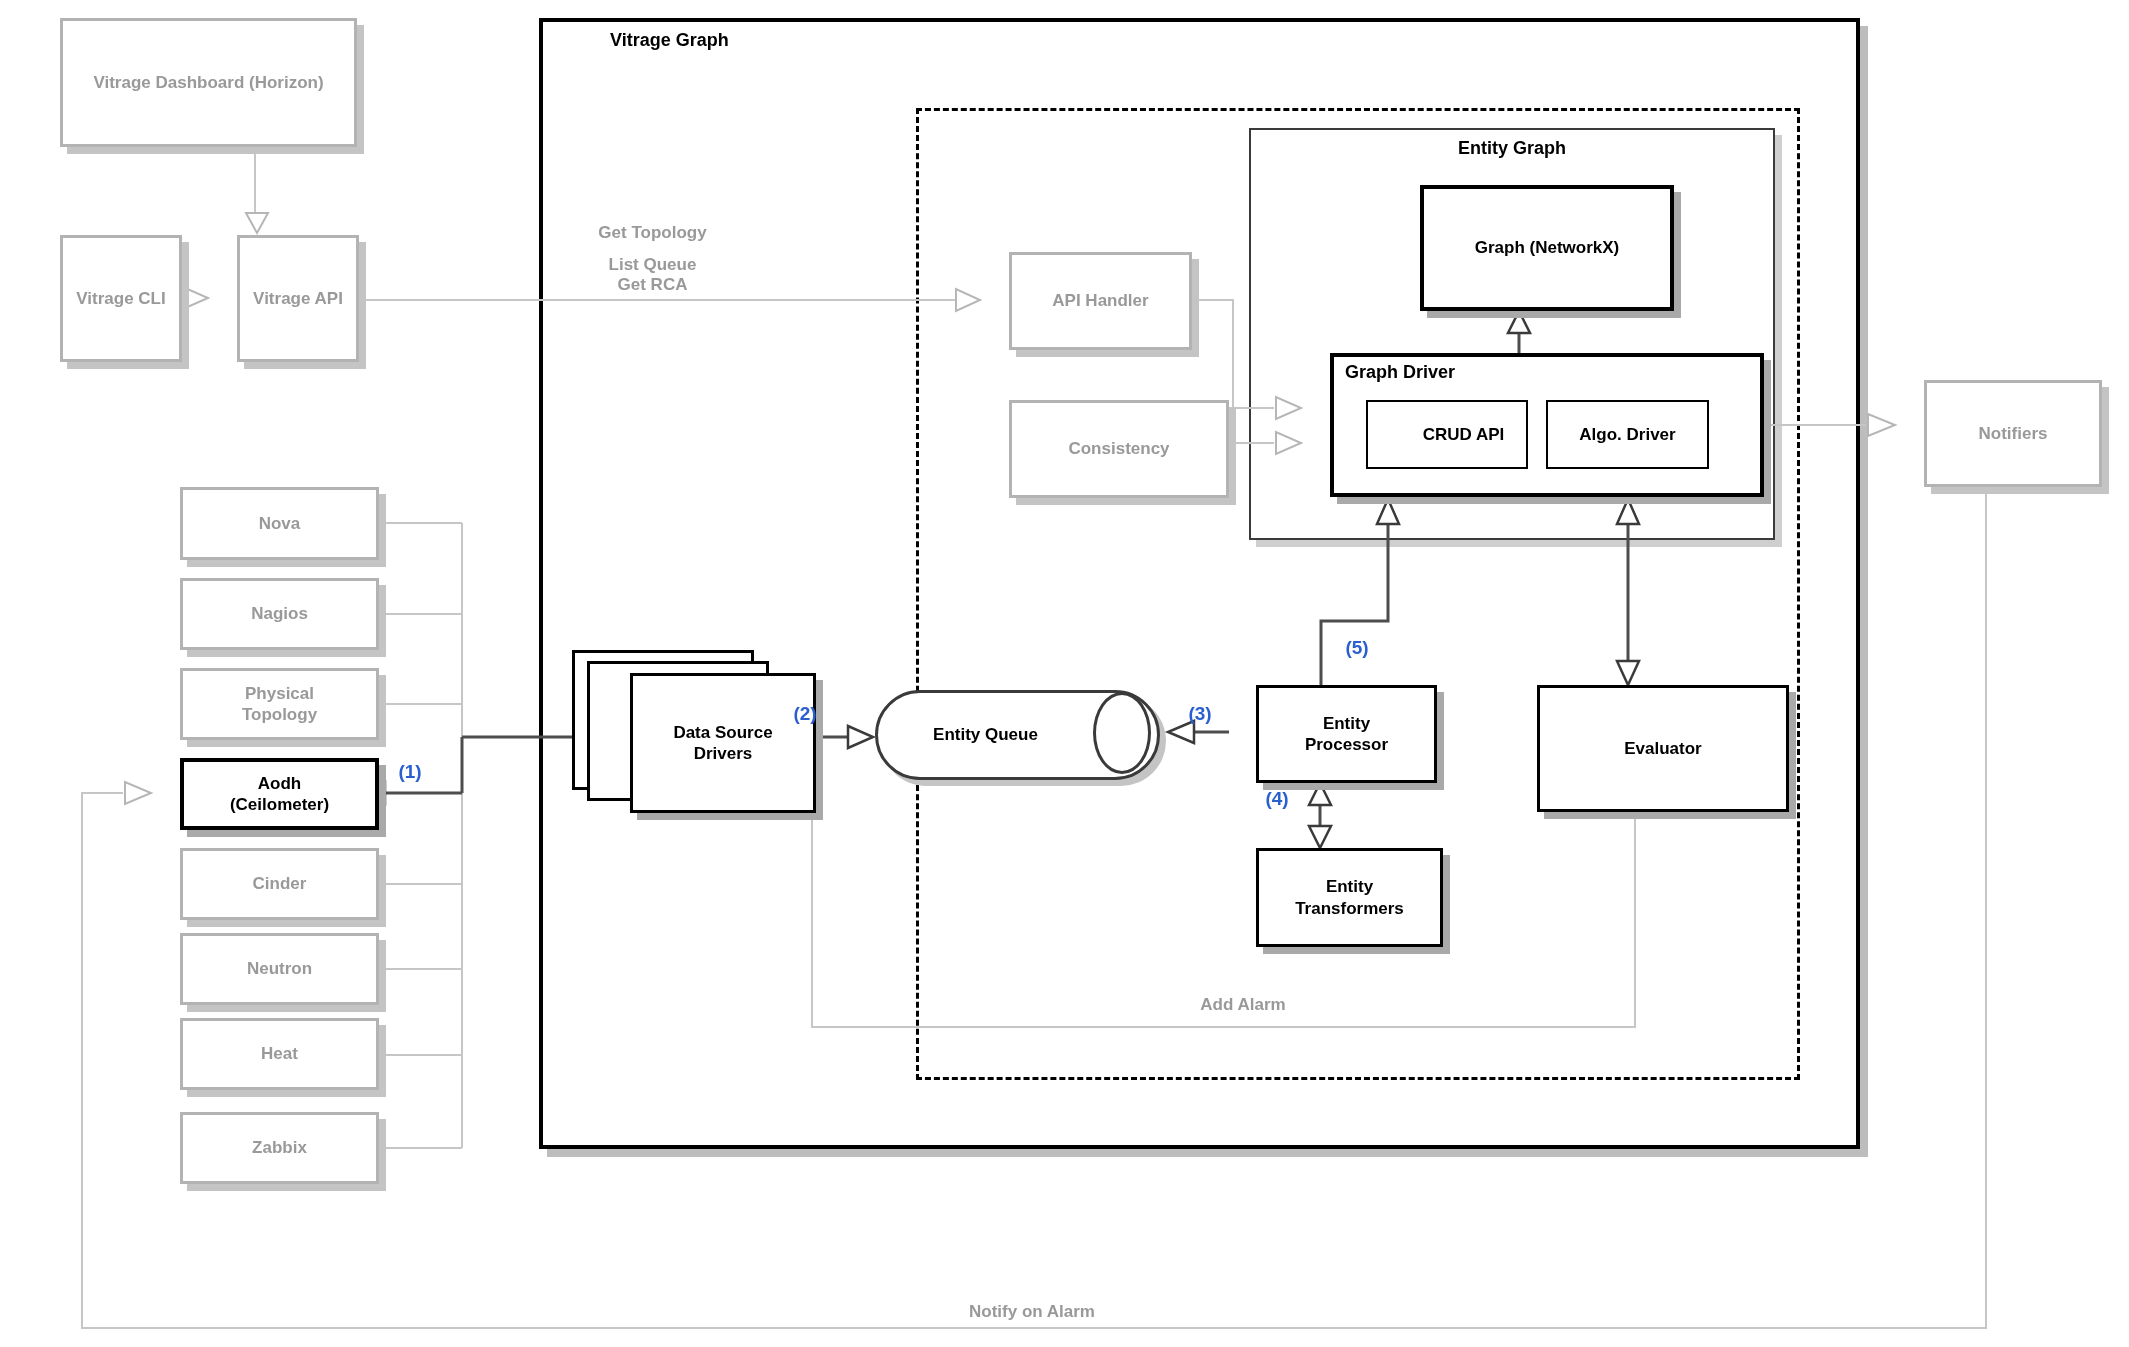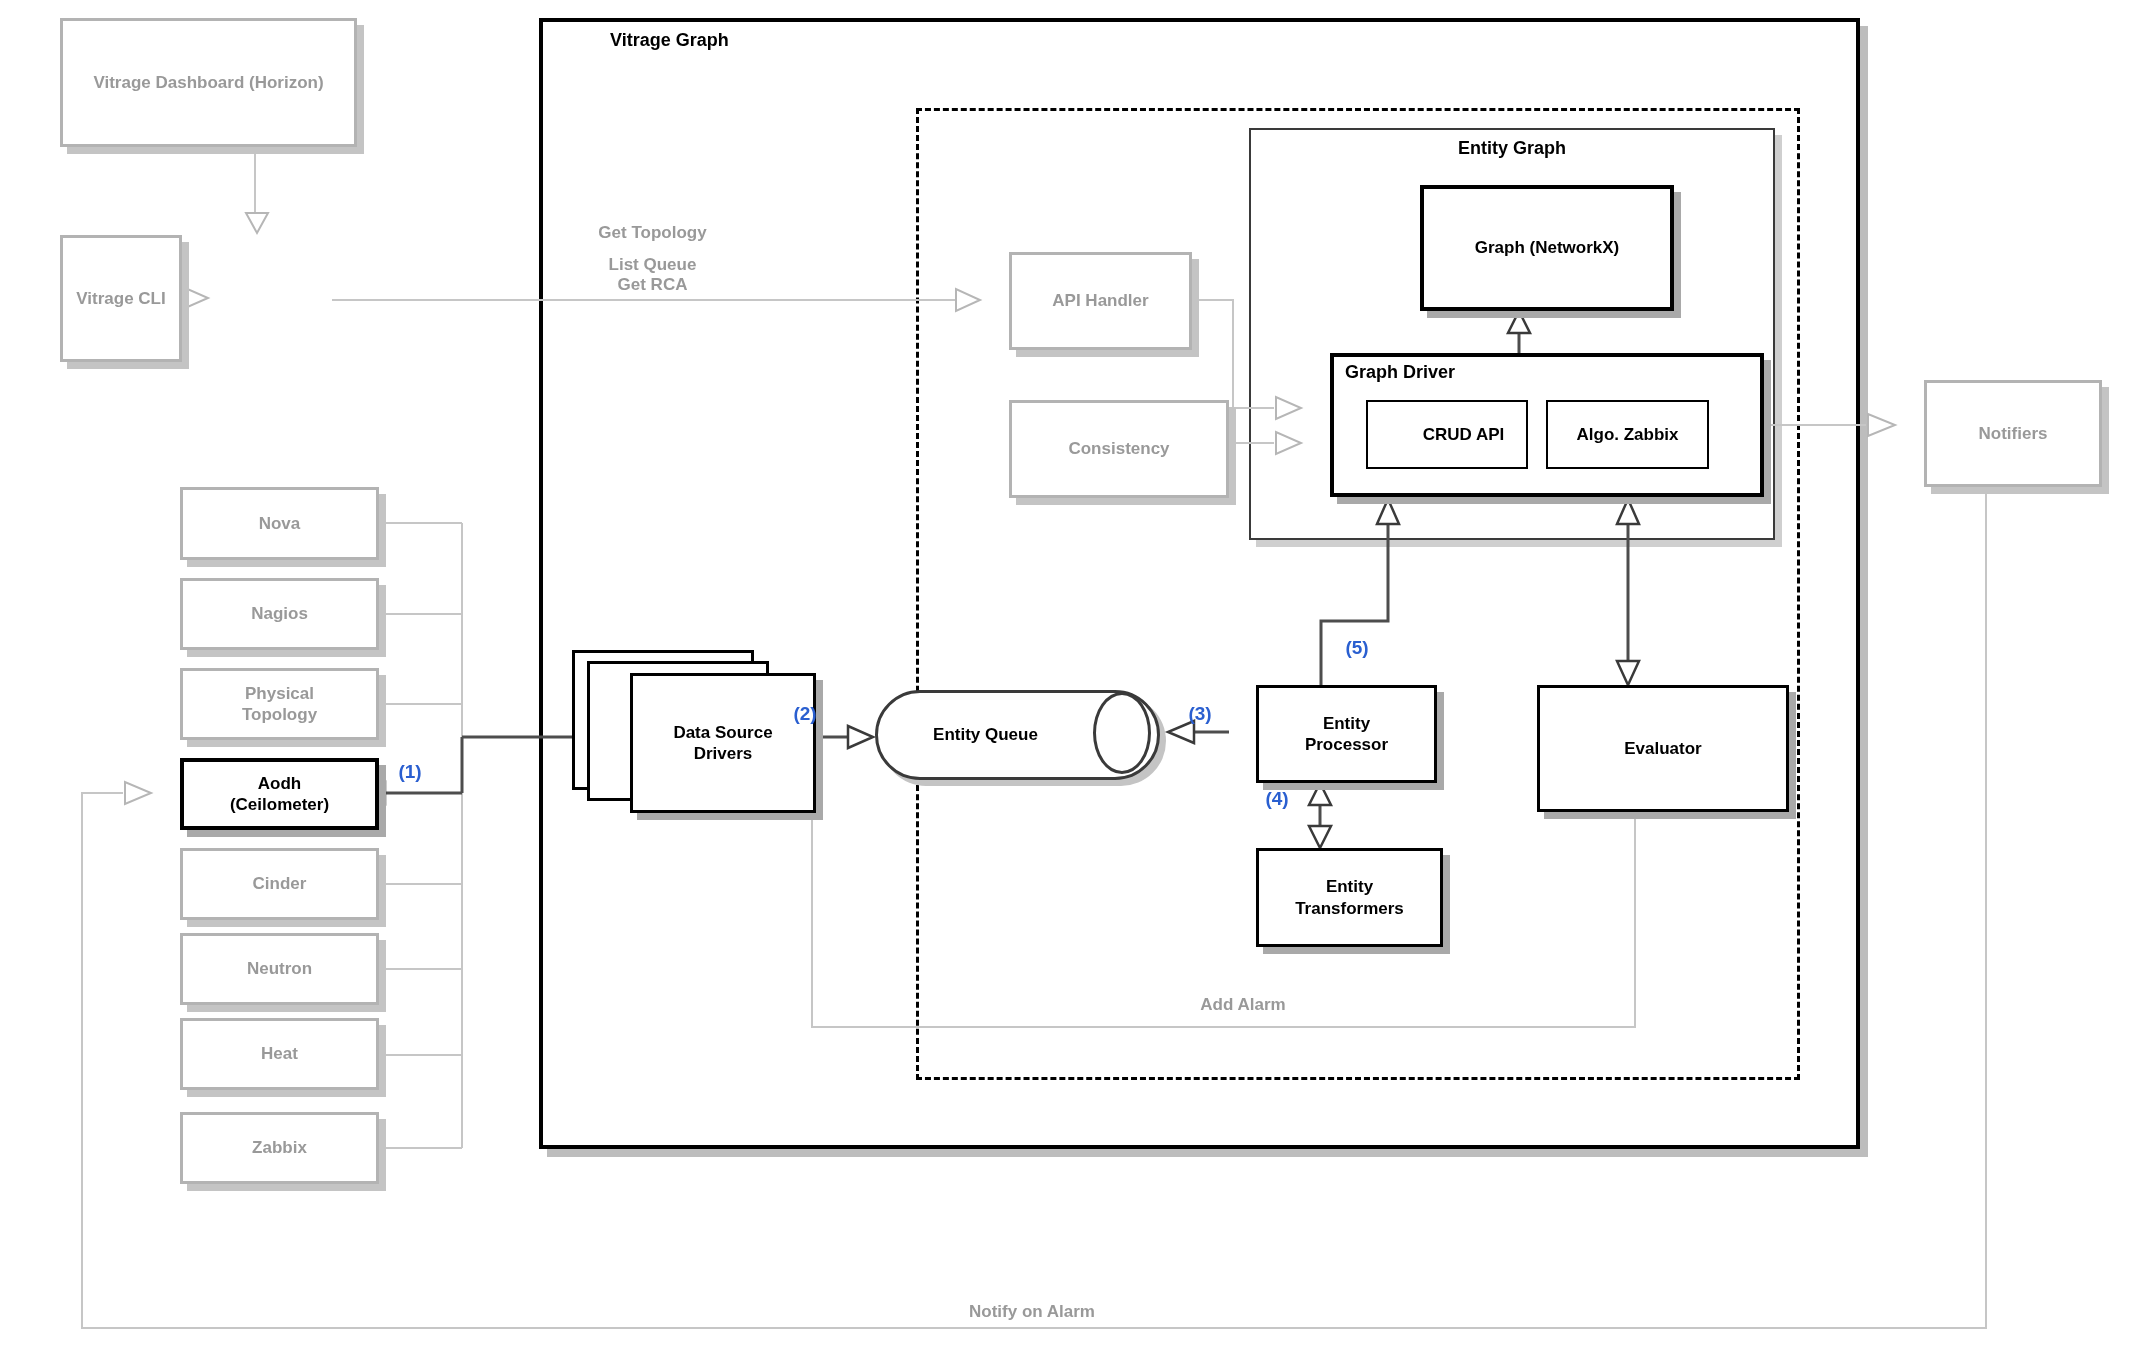--- a/index.html
+++ b/index.html
@@ -123,20 +123,23 @@
       <polygon points="1617,661 1639,661 1628,685"></polygon>
     </g>
   </svg>
 
   <div class="node gray" style="left:33px;top:18px;width:297px;height:129px;">
     <span>Vitrage Dashboard (Horizon)</span>
   </div>
   <div class="node gray" style="left:33px;top:235px;width:122px;height:127px;">
     <span class="narrow" style="max-width:90px;">Vitrage CLI</span>
   </div>
+  <div class="node gray" style="left:210px;top:235px;width:122px;height:127px;">
+    <span class="narrow" style="max-width:90px;">Vitrage API</span>
+  </div>
   <div class="node gray" style="left:982px;top:252px;width:183px;height:98px;">
     <span>API Handler</span>
   </div>
   <div class="node gray" style="left:982px;top:400px;width:220px;height:98px;">
     <span>Consistency</span>
   </div>
   <div class="node gray" style="left:1897px;top:380px;width:178px;height:107px;">
     <span>Notifiers</span>
   </div>
 
@@ -188,21 +191,21 @@
 
   <div class="node black" style="left:1393px;top:185px;width:254px;height:126px;">
     <span>Graph (NetworkX)</span>
   </div>
   <div class="node black" style="left:1303px;top:353px;width:434px;height:144px;"></div>
   <div class="inner-title" style="left:1345px;top:362px;font-size:18px;">Graph Driver</div>
   <div class="node thin-black" style="left:1339px;top:400px;width:162px;height:69px;padding-left:33px;">
     <span>CRUD API</span>
   </div>
   <div class="node thin-black" style="left:1519px;top:400px;width:163px;height:69px;">
-    <span>Algo. Zabbix</span>
+    <span>Algo. Driver</span>
   </div>
 
   <div class="lbl gray-t" style="left:560px;top:223px;width:185px;">Get Topology</div>
   <div class="lbl gray-t" style="left:560px;top:255px;width:185px;">List Queue</div>
   <div class="lbl gray-t" style="left:560px;top:275px;width:185px;">Get RCA</div>
   <div class="lbl gray-t" style="left:1163px;top:995px;width:160px;">Add Alarm</div>
   <div class="lbl gray-t" style="left:942px;top:1302px;width:180px;">Notify on Alarm</div>
 
   <div class="lbl blue-t" style="left:385px;top:761px;width:50px;">(1)</div>
   <div class="lbl blue-t" style="left:780px;top:703px;width:50px;">(2)</div>

